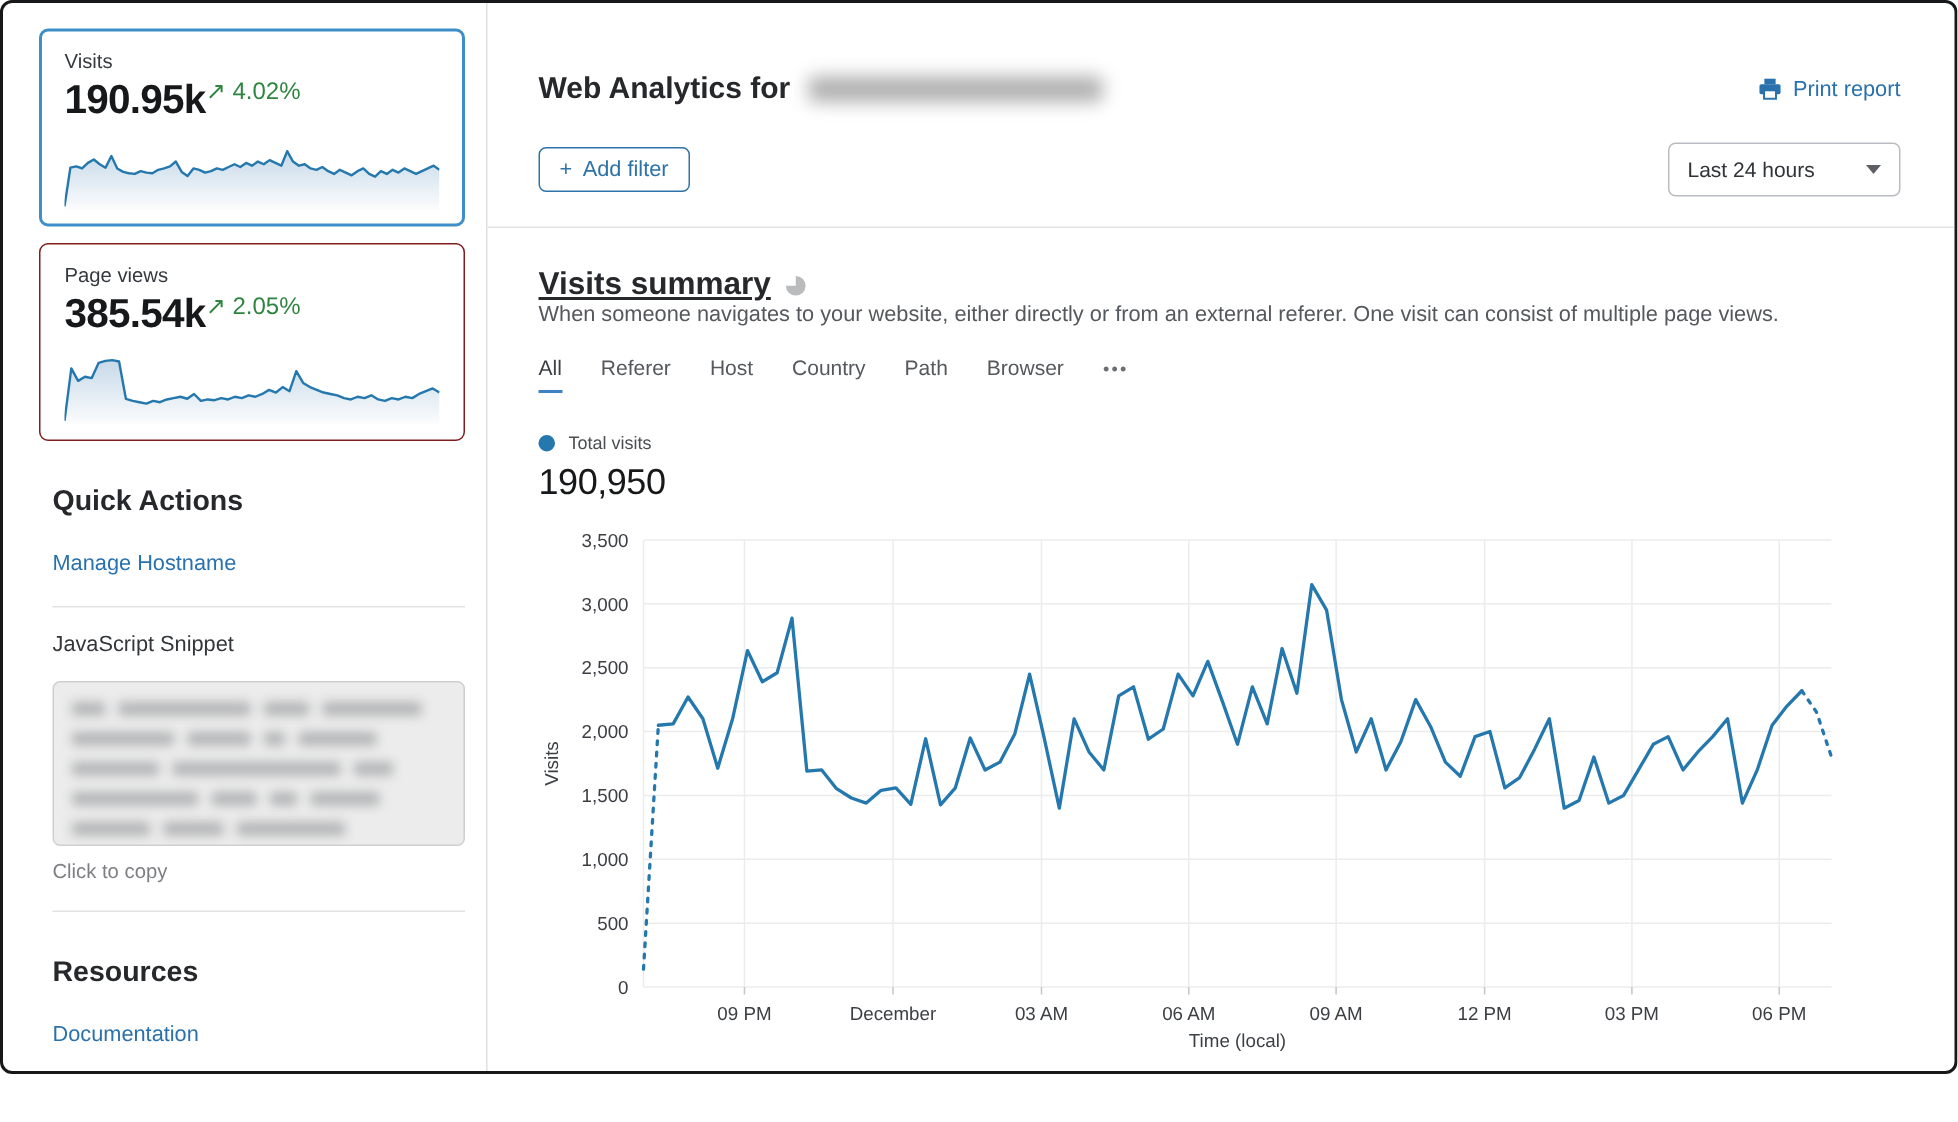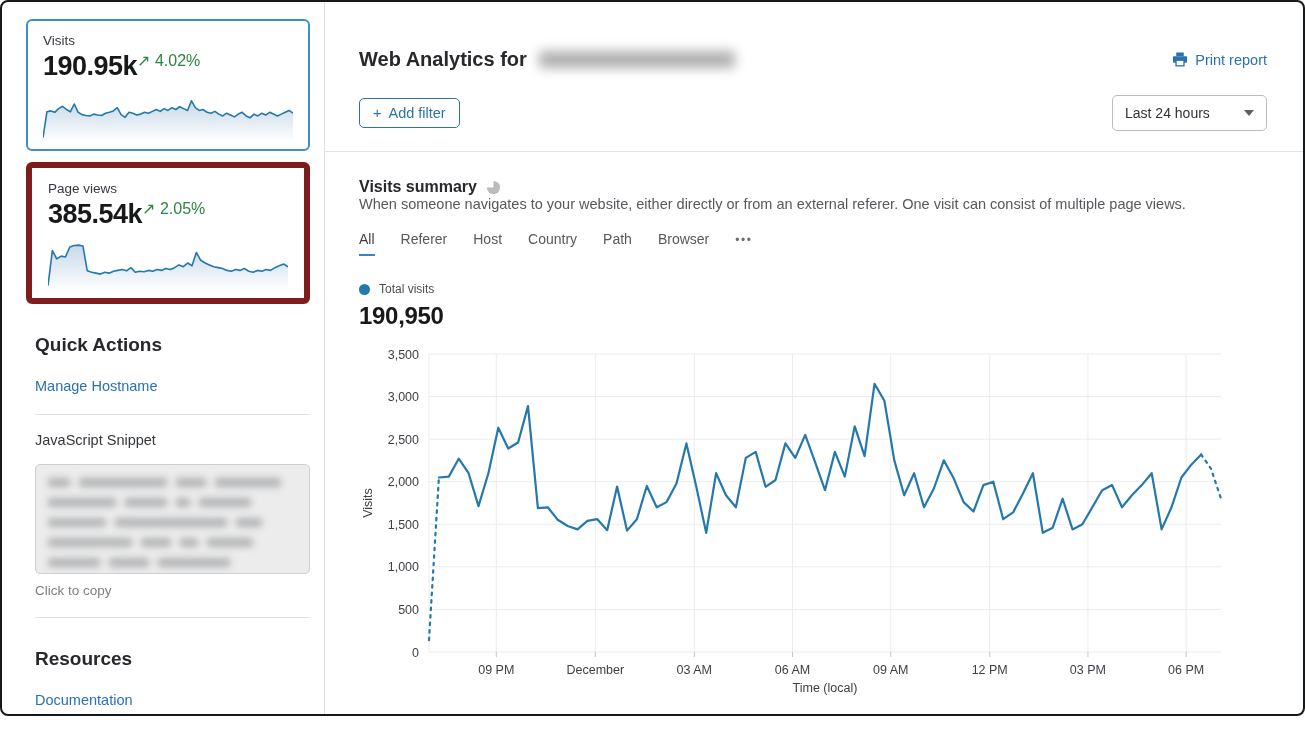--- a/index.html
+++ b/index.html
@@ -1,21 +1,21 @@
 <!DOCTYPE html>
 <html><head>
 <meta charset="utf-8">
 <style>
   * { box-sizing: border-box; margin: 0; padding: 0; }
   html,body { background:#fff; font-family:"Liberation Sans","DejaVu Sans",sans-serif; color:#222; }
   .frame { width:1305px; height:716px; border:2px solid #17181a; border-radius:8px; background:#fff; overflow:hidden; display:flex; }
 
   
   .sidebar { width:323px; min-width:323px; border-right:1px solid #e0e0e0; padding:17px 14px 0 24px; }
-  .stat-card { border:6px solid #7f1d1d; border-radius:6px; padding:13px 16px 10px; margin-bottom:11px; background:#fff; cursor:pointer; }
+  .stat-card { border:1px solid #7f1d1d; border-radius:6px; padding:13px 16px 10px; margin-bottom:11px; background:#fff; cursor:pointer; }
   .stat-card.selected { border:2px solid #3e8fc9; padding:12px 15px 9px; }
   .stat-label { font-size:13.5px; color:#36393f; }
   .stat-row { display:flex; align-items:flex-start; gap:0; margin-top:3px; }
   .stat-value { font-size:27px; font-weight:bold; color:#17181a; letter-spacing:-0.5px; }
   .stat-change { font-size:16px; color:#2e8540; }
   .spark { display:block; width:100%; height:50px; margin-top:8px; }
 
   .side-section { padding-left:9px; }
   .side-h { font-size:19px; font-weight:bold; color:#26282b; margin-top:30px; }
   .side-link { display:inline-block; font-size:14.5px; color:#2a72ad; margin-top:22px; text-decoration:none; cursor:pointer; }
@@ -32,32 +32,32 @@
   .page-title { font-size:20px; font-weight:bold; color:#26282b; display:flex; align-items:center; }
   .redacted-domain { display:inline-block; width:196px; height:17px; background:#9b9b9b; border-radius:3px; filter:blur(6px); margin-left:12px; opacity:.8; }
   .print-link { display:flex; align-items:center; gap:7px; color:#2a72ad; font-size:14.5px; text-decoration:none; cursor:pointer; }
   .controls-row { display:flex; justify-content:space-between; align-items:center; margin-top:24px; }
   .add-filter-btn { display:inline-flex; align-items:center; gap:7px; border:1px solid #2e73a8; color:#2e73a8; background:#fff; border-radius:5px; font-size:14.5px; padding:6px 13px; cursor:pointer; font-family:inherit; }
   .select-box { display:flex; align-items:center; justify-content:space-between; width:155px; height:36px; border:1px solid #b9bcc0; border-radius:5px; padding:0 12px; font-size:14px; color:#2f3237; cursor:pointer; background:#fff; }
   .caret { width:0; height:0; border-left:5px solid transparent; border-right:5px solid transparent; border-top:6px solid #5c5f63; }
   .main-div { border:0; border-top:1px solid #e3e3e3; margin:20px -36px 0 -34px; }
 
   .summary-title-row { display:flex; align-items:center; gap:9px; margin-top:26px; }
-  .summary-title { font-size:16px; font-weight:bold; color:#26282b; }
+  .summary-title { font-size:21px; font-weight:bold; color:#26282b;text-decoration:underline; }
   .summary-desc { font-size:14.5px; color:#55585c; margin-top:0; }
 
   .tabs { display:flex; align-items:flex-end; gap:26px; margin-top:19px; }
   .tab { font-size:14px; color:#55585c; padding-bottom:7px; border-bottom:2.5px solid transparent; cursor:pointer; }
   .tab.active { border-bottom-color:#3e82c4; color:#3c3f44; }
   .tab-more { font-size:12px; letter-spacing:1.5px; color:#6b6e72; padding-bottom:9px; cursor:pointer; }
 
   .legend-row { display:flex; align-items:center; gap:9px; margin-top:26px; }
   .legend-dot { width:11px; height:11px; border-radius:50%; background:#2478ad; }
   .legend-label { font-size:12px; color:#4b4e52; }
-  .total-number { font-size:24px; font-weight:bold; color:#17181a; margin-top:6px; letter-spacing:-0.3px; }
+  .total-number { font-size:24px; font-weight:normal; color:#17181a; margin-top:6px; letter-spacing:-0.3px; }
   #main-chart { display:block; margin-top:12px; }
 </style>
 </head>
 <body>
 
 <div class="frame">
 
   <aside class="sidebar">
 
     <div class="stat-card selected">

